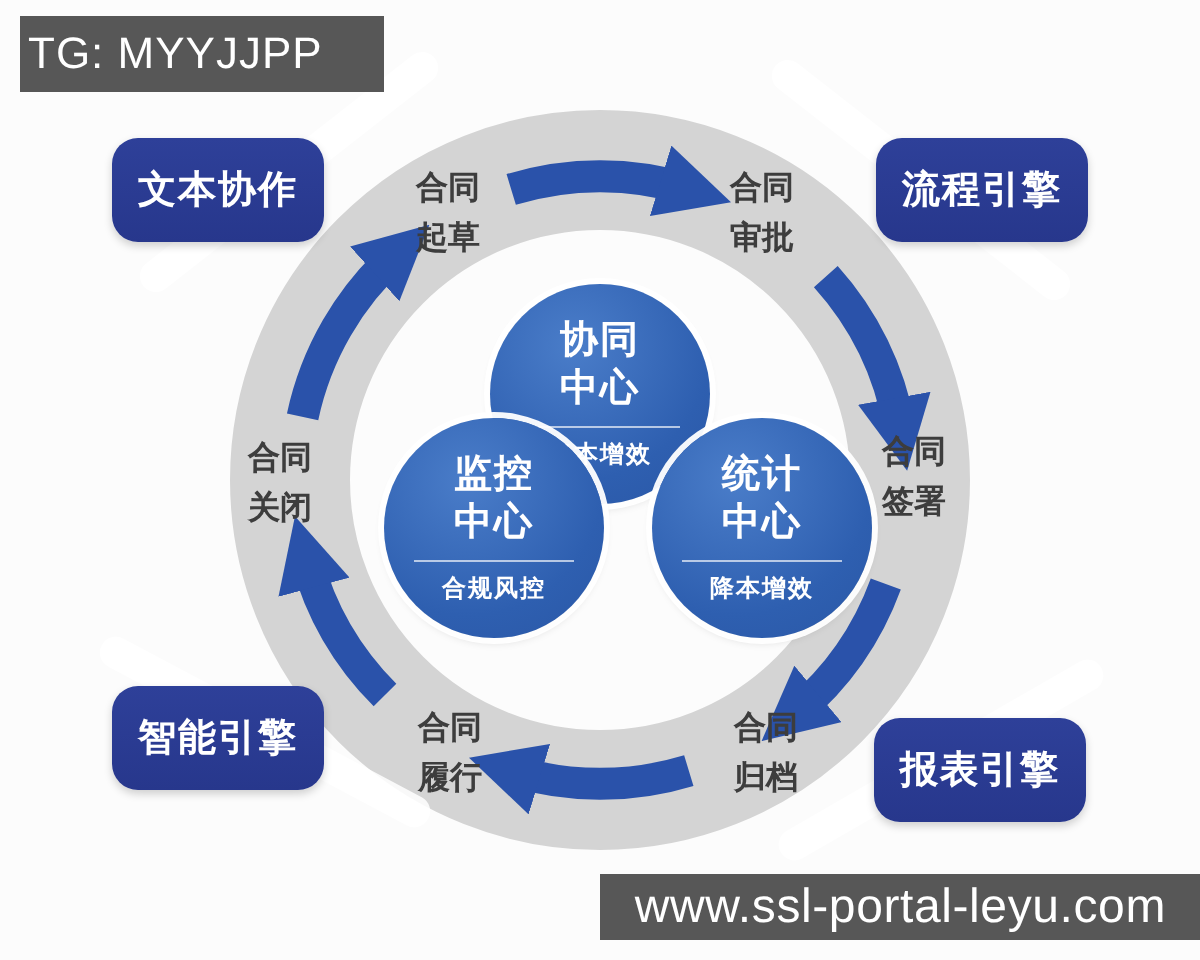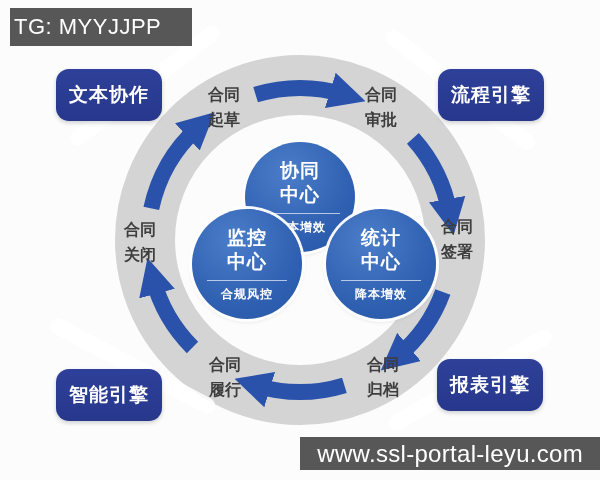--- a/index.html
+++ b/index.html
@@ -35,21 +35,21 @@
   
   .corner-btn{
     position:absolute;width:106px;height:52px;border-radius:13px;z-index:5;
     background:linear-gradient(180deg,#2e4099 0%,#27378c 100%);
     color:#fff;font-size:19px;font-weight:bold;letter-spacing:1px;
     display:flex;align-items:center;justify-content:center;
     box-shadow:0 2px 4px rgba(0,0,0,.18);
   }
   .corner-btn.tl{left:56px;top:69px;}
   .corner-btn.tr{left:438px;top:69px;}
-  .corner-btn.bl{left:56px;top:369px;}
+  .corner-btn.bl{left:56px;top:343px;}
   .corner-btn.br{left:437px;top:359px;}
 
   
   .step-label{
     position:absolute;width:52px;text-align:center;z-index:3;
     color:#3d3d3d;font-size:16px;font-weight:600;line-height:25px;
   }
   .step-label span{display:block;}
   .step-label.s-draft{left:198px;top:82px;}
   .step-label.s-approve{left:355px;top:82px;}

